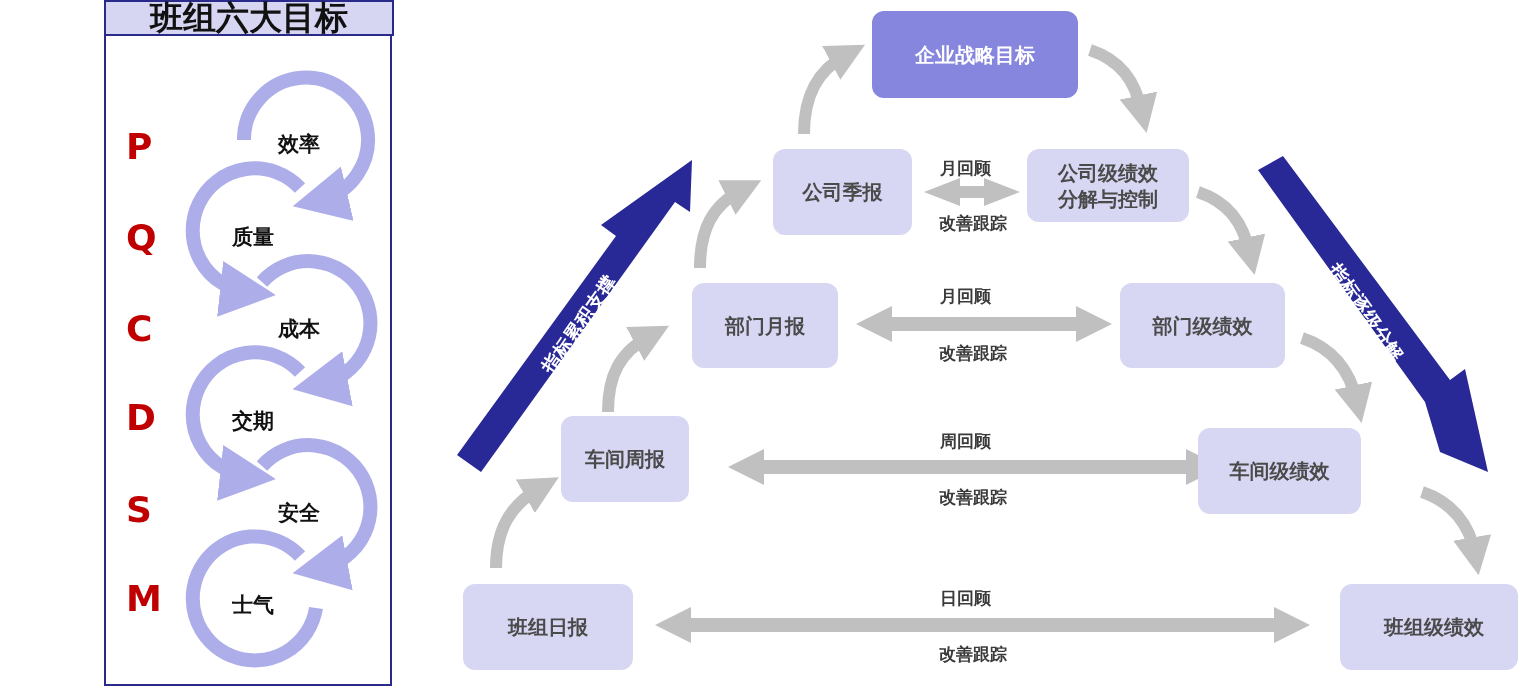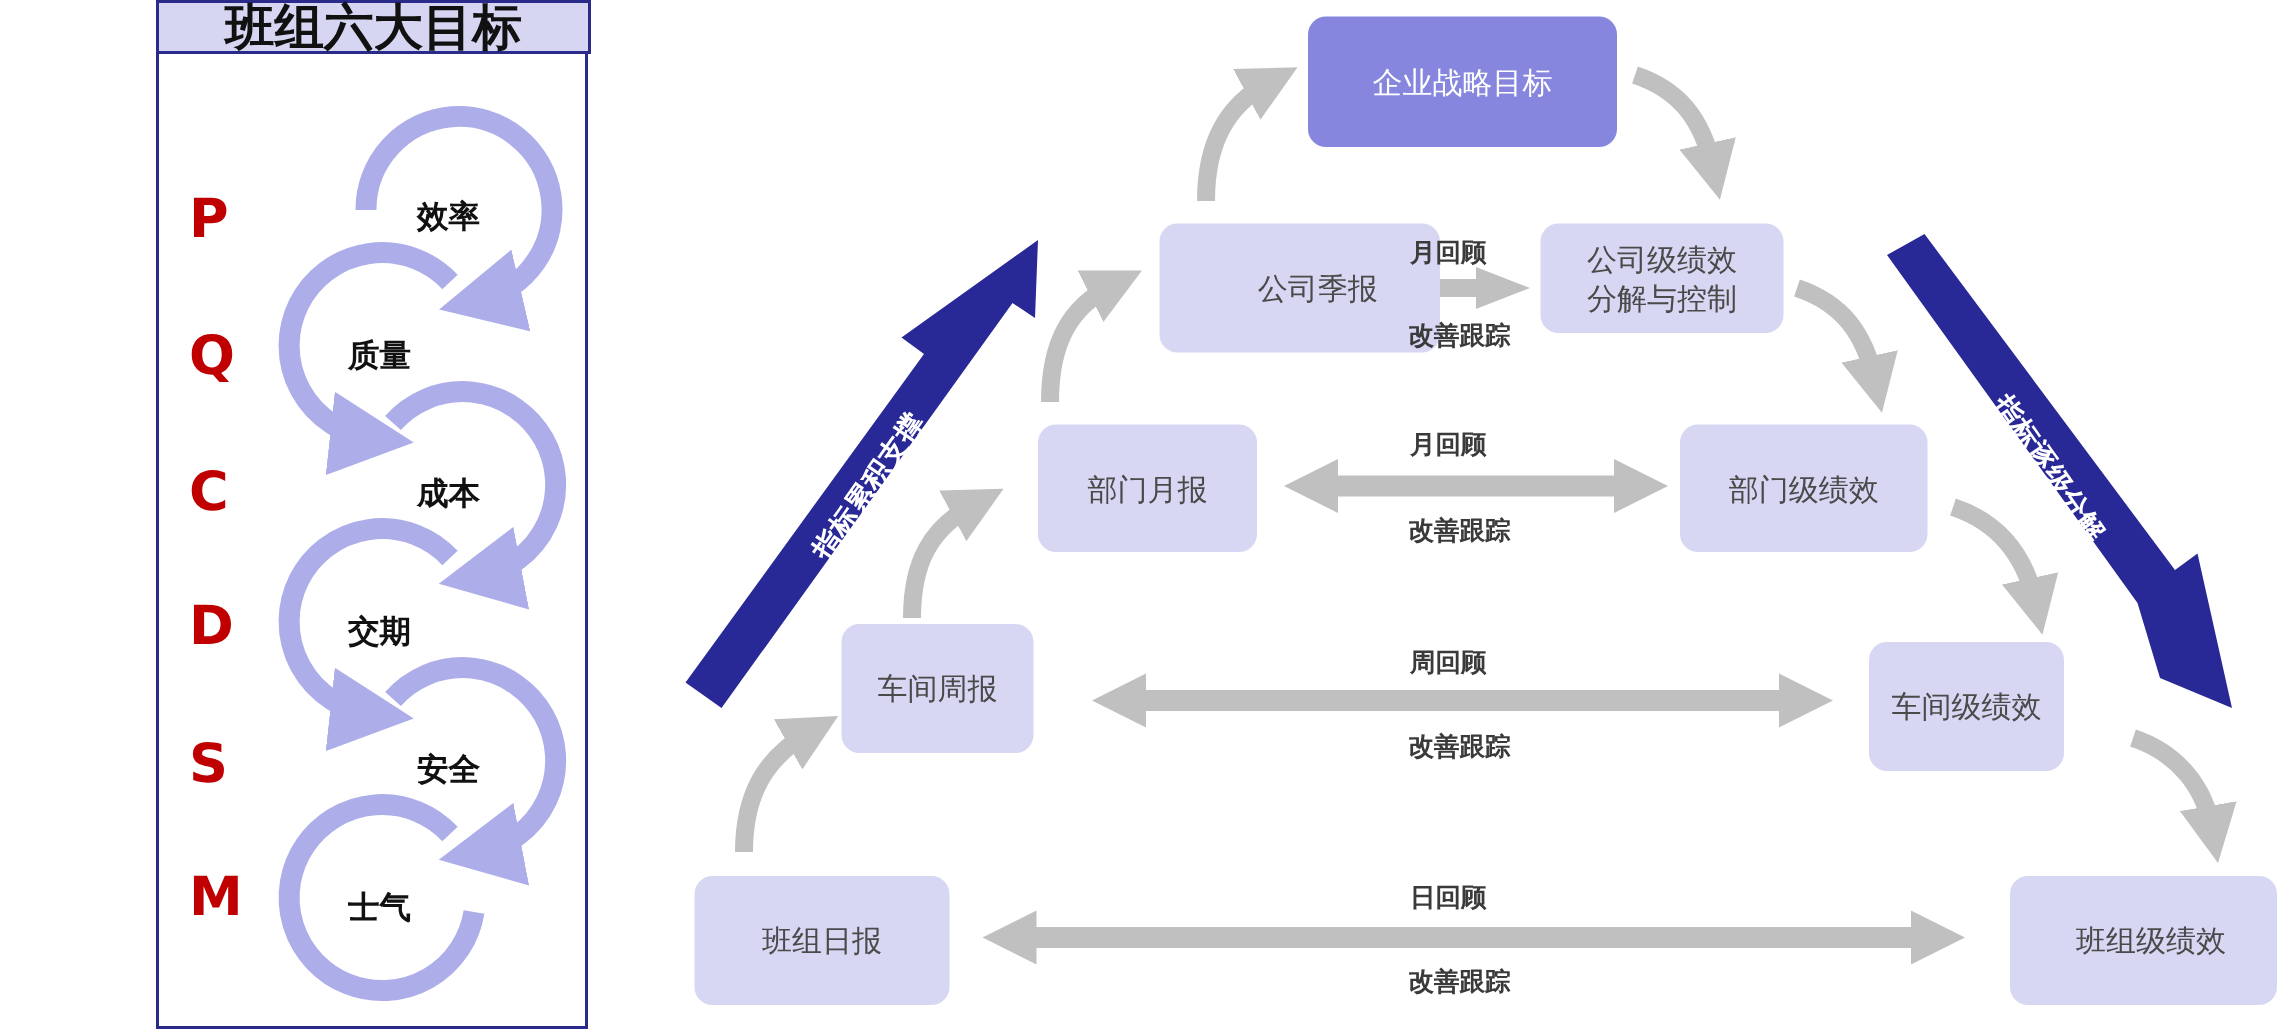--- a/index.html
+++ b/index.html
@@ -7,21 +7,21 @@
          font-family:"DejaVu Sans", "Liberation Sans", sans-serif; }
   .abs { position:absolute; }
   
   .panel { left:104px; top:0; width:288px; height:686px; border:2px solid #2a2a8a; border-top:none; box-sizing:border-box; }
   .panel-title { left:104px; top:0; width:290px; height:36px; background:#d6d6f2; border:2px solid #2a2a8a; box-sizing:border-box;
                  display:flex; align-items:center; justify-content:center; font-size:33px; font-weight:bold; color:#111; }
   .letter { font-size:36px; font-weight:bold; color:#c00000; width:40px; text-align:left; }
   .goal { font-size:21px; font-weight:bold; color:#111; }
   
   .box { background:#d7d7f3; border-radius:12px; display:flex; align-items:center; justify-content:center; text-align:right;
-         font-size:20px; font-weight:normal; color:#4a4a4a; line-height:1.3; }
+         font-size:20px; font-weight:bold; color:#4a4a4a; line-height:1.3; }
   .box-top { background:#8686de; color:#ffffff; }
   .lbl { font-size:17px; font-weight:bold; color:#3a3a3a; }
   svg { position:absolute; left:0; top:0; }
   .diag-text { font-size:19px; font-weight:bold; fill:#ffffff; }
 </style>
 </head>
 <body>
 
 <div class="abs panel"></div>
 <div class="abs panel-title">班组六大目标</div>
@@ -80,31 +80,31 @@
 <div class="abs goal" style="left:278px;top:315px;">成本</div>
 <div class="abs letter" style="left:126px;top:397px;">D</div>
 <div class="abs goal" style="left:232px;top:407px;">交期</div>
 <div class="abs letter" style="left:126px;top:489px;">S</div>
 <div class="abs goal" style="left:278px;top:499px;">安全</div>
 <div class="abs letter" style="left:126px;top:578px;">M</div>
 <div class="abs goal" style="left:232px;top:591px;">士气</div>
 
 <div class="abs box box-top" style="left:872px;top:11px;width:206px;height:87px;">企业战略目标</div>
 
-<div class="abs box" style="left:773px;top:149px;width:163px;height:86px;padding-left:24px;">公司季报</div>
+<div class="abs box" style="left:773px;top:149px;width:139px;height:86px;">公司季报</div>
 <div class="abs box" style="left:692px;top:283px;width:146px;height:85px;">部门月报</div>
 <div class="abs box" style="left:561px;top:416px;width:128px;height:86px;">车间周报</div>
 <div class="abs box" style="left:463px;top:584px;width:170px;height:86px;">班组日报</div>
 
 <div class="abs box" style="left:1027px;top:149px;width:162px;height:73px;flex-direction:column;">
   <span>公司级绩效</span>
   <span>分解与控制</span>
 </div>
 <div class="abs box" style="left:1120px;top:283px;width:165px;height:85px;">部门级绩效</div>
-<div class="abs box" style="left:1246px;top:428px;width:130px;height:86px;">车间级绩效</div>
+<div class="abs box" style="left:1198px;top:428px;width:163px;height:86px;">车间级绩效</div>
 <div class="abs box" style="left:1340px;top:584px;width:168px;height:86px;padding-left:10px;">班组级绩效</div>
 
 <div class="abs lbl" style="left:940px;top:157px;">月回顾</div>
 <div class="abs lbl" style="left:939px;top:212px;">改善跟踪</div>
 <div class="abs lbl" style="left:940px;top:285px;">月回顾</div>
 <div class="abs lbl" style="left:939px;top:342px;">改善跟踪</div>
 <div class="abs lbl" style="left:940px;top:430px;">周回顾</div>
 <div class="abs lbl" style="left:939px;top:486px;">改善跟踪</div>
 <div class="abs lbl" style="left:940px;top:587px;">日回顾</div>
 <div class="abs lbl" style="left:939px;top:643px;">改善跟踪</div>

